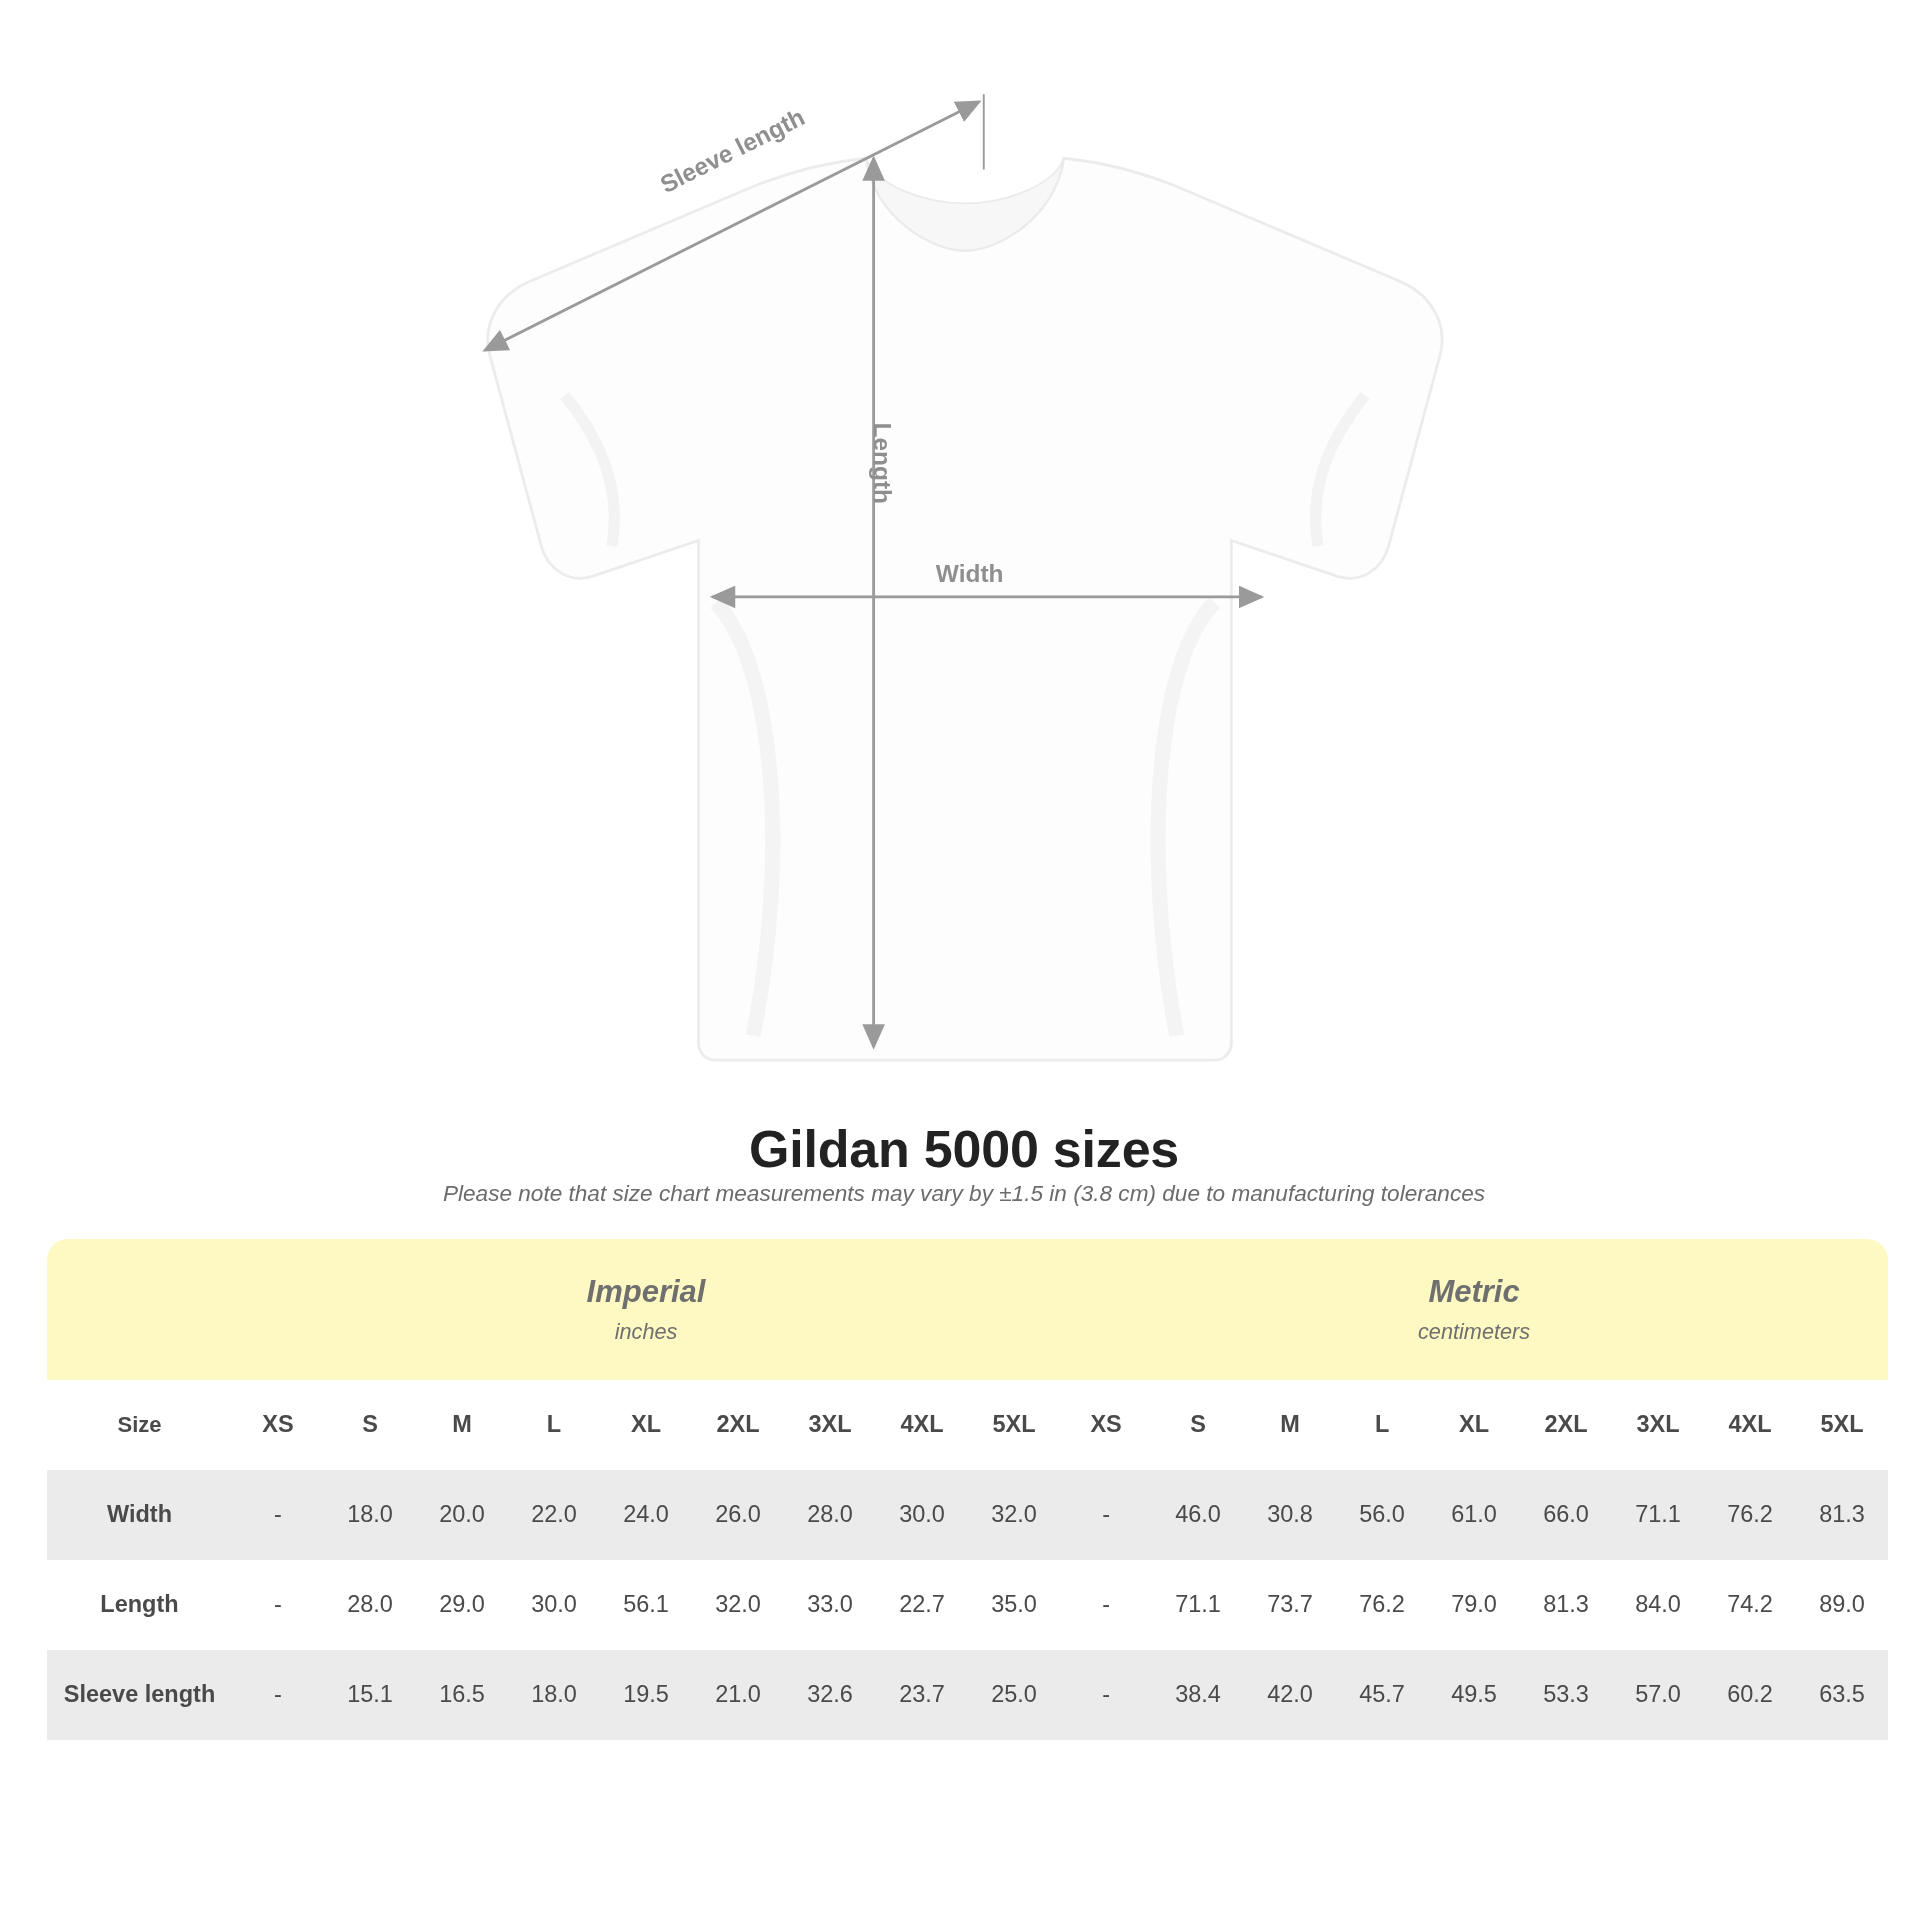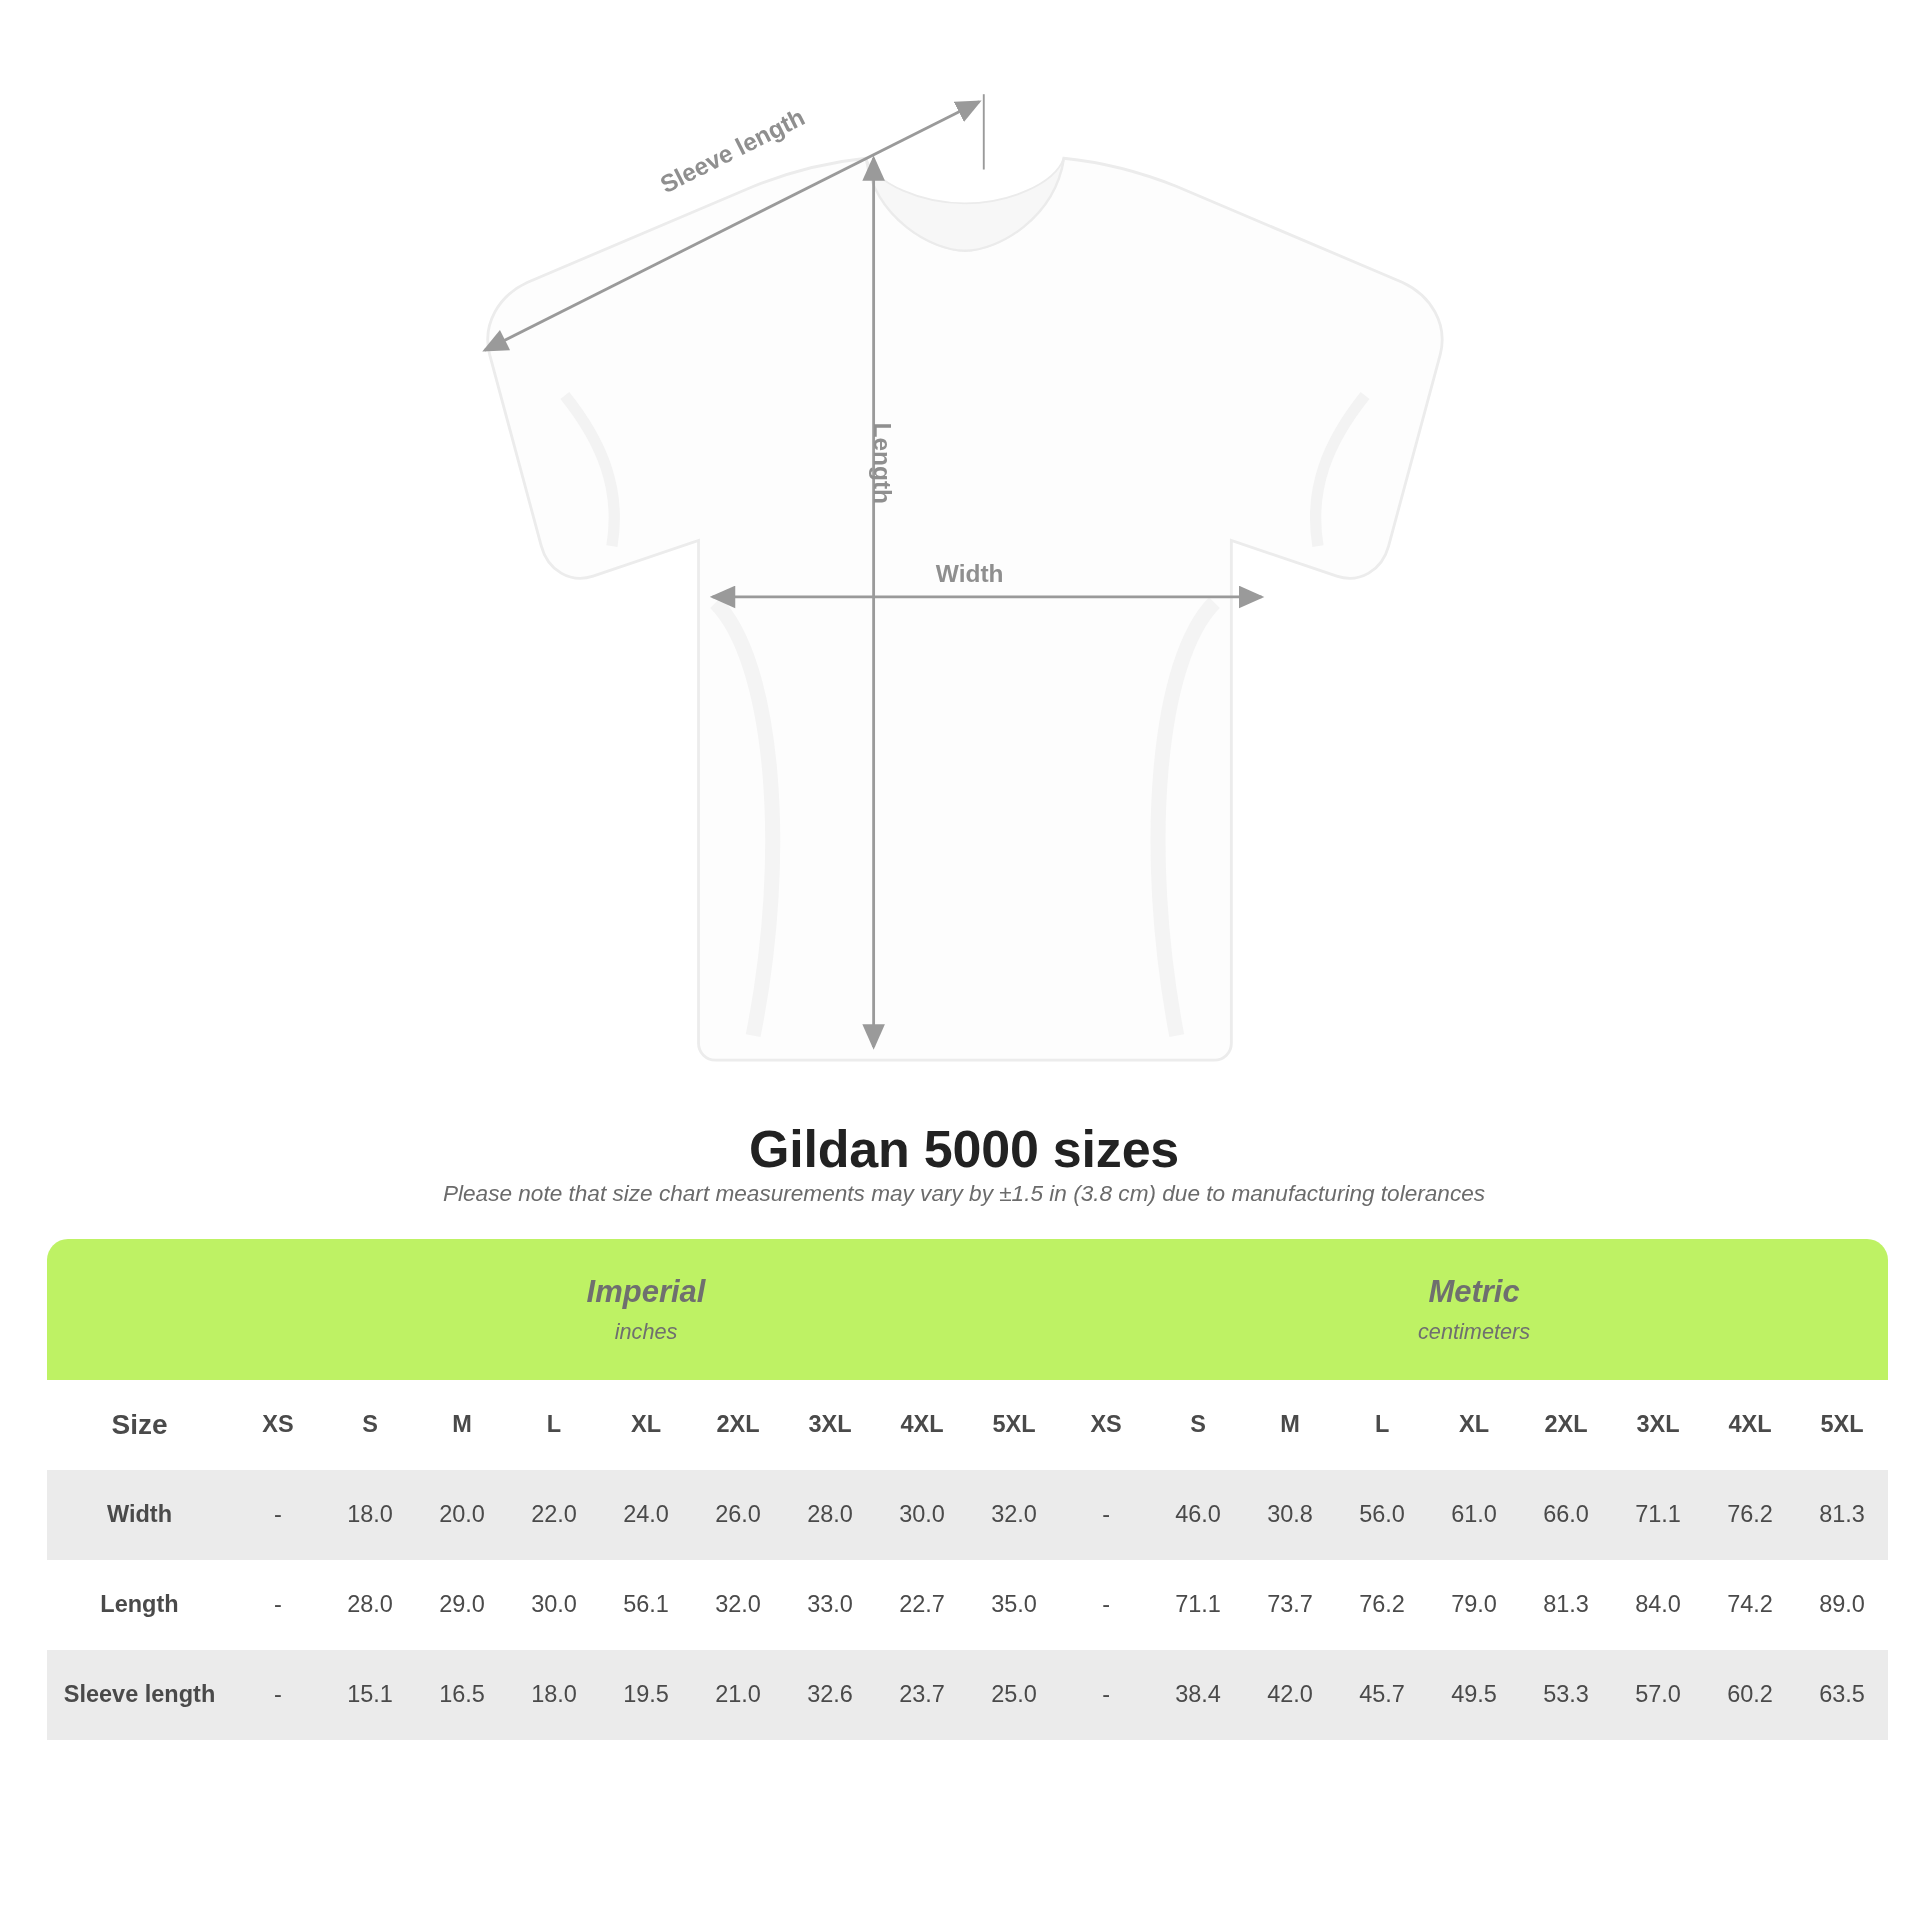--- a/index.html
+++ b/index.html
@@ -67,21 +67,21 @@
   table.size-table td,
   table.size-table th {
     padding: 0;
     text-align: center;
     vertical-align: middle;
     font-size: 23.5px;
     color: #4a4a4a;
   }
   
   .unit-row td {
-    background: #bef264;
+    background: #fef9c3;
     height: 141px;
   }
   .unit-row td.tl {
     border-top-left-radius: 21px;
   }
   .unit-row td.tr {
     border-top-right-radius: 21px;
   }
   .unit-name {
     font-size: 31px;
@@ -97,21 +97,21 @@
   }
 
   .head-row td {
     background: #ffffff;
     height: 90px;
     font-weight: bold;
     font-size: 25.4px;
     color: #555555;
   }
   .head-row td.label-cell {
-    font-size: 28px;
+    font-size: 22px;
   }
 
   .data-row td {
     height: 90px;
     font-size: 25.4px;
     color: #4a4a4a;
   }
   .data-row.shaded td {
     background: #ebebeb;
   }

